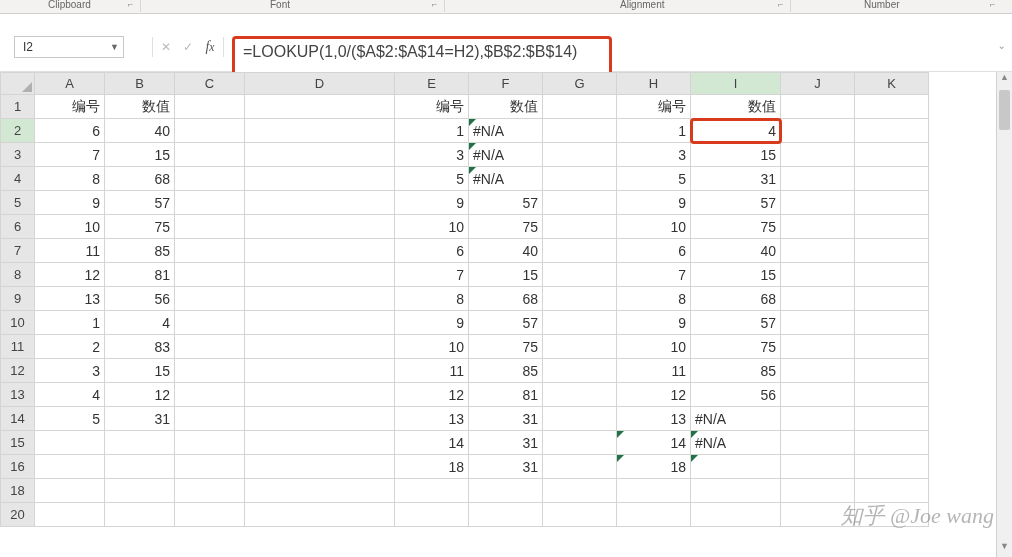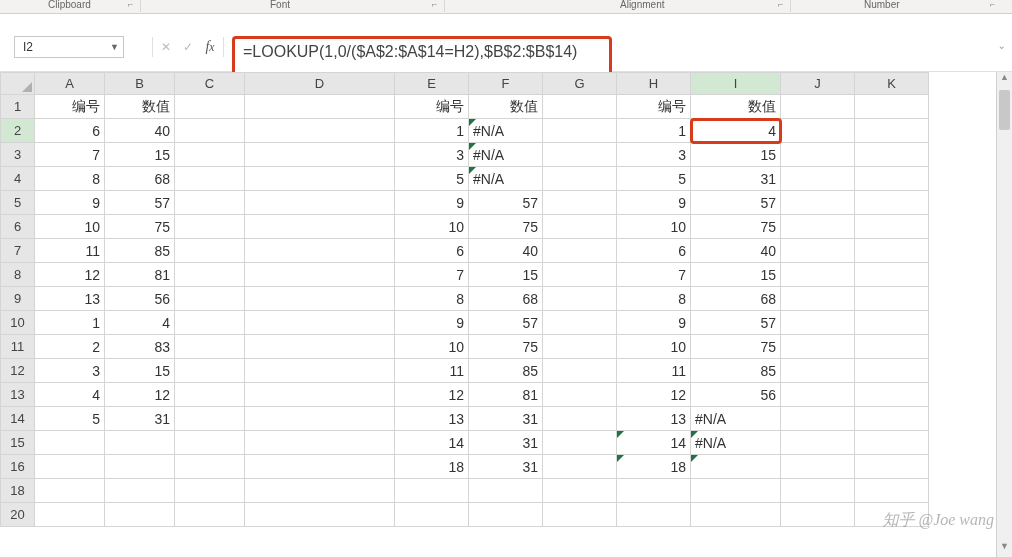--- a/index.html
+++ b/index.html
@@ -177,21 +177,21 @@
   .vscroll .arr { position: absolute; left: 0; right: 0; height: 16px; text-align: center; font-size: 9px; color: #888; }
   .vscroll .arr.up { top: 0; }
   .vscroll .arr.dn { bottom: 0; }
   
   .watermark {
     position: absolute;
     right: 18px;
     bottom: 26px;
     font-style: italic;
     color: rgba(120,120,120,0.55);
-    font-size: 16px;
+    font-size: 22px;
     pointer-events: none;
     font-family: "Segoe Script","Comic Sans MS",cursive;
     text-align: right;
   }
 </style>
 </head>
 <body>
 
 <div class="ribbon-labels">
   <span class="rib-lbl" style="left:48px">Clipboard</span>

